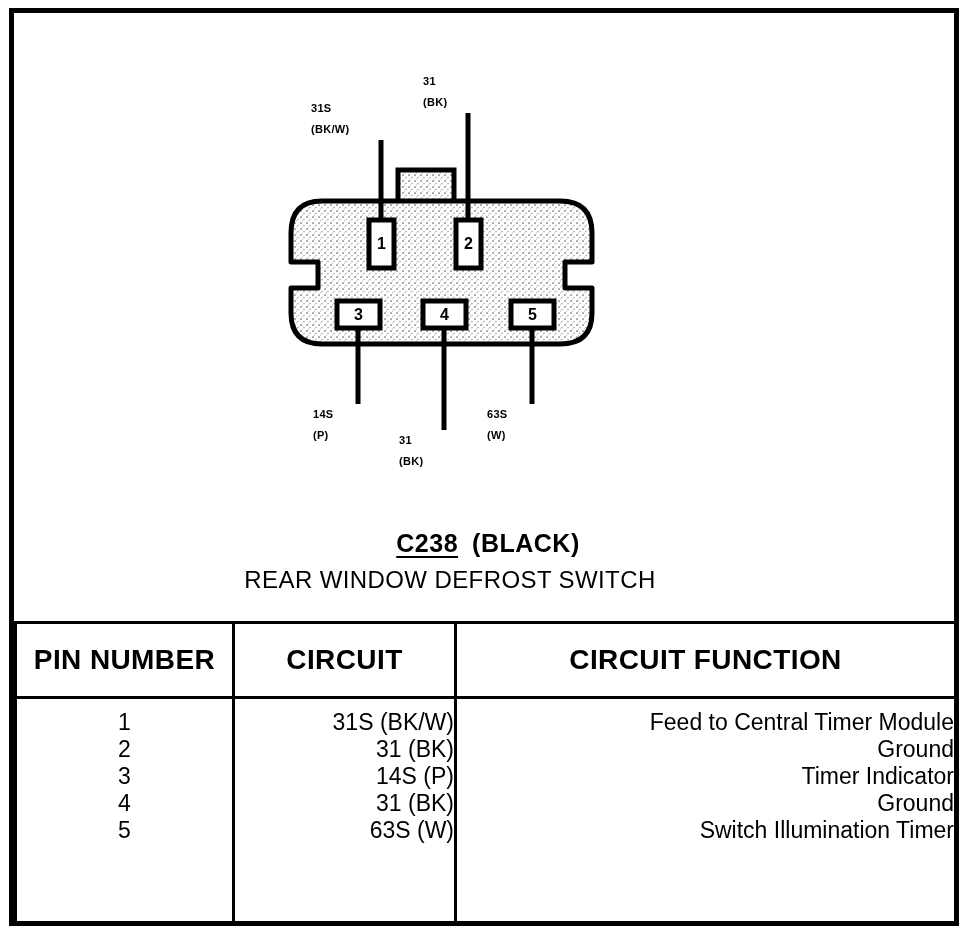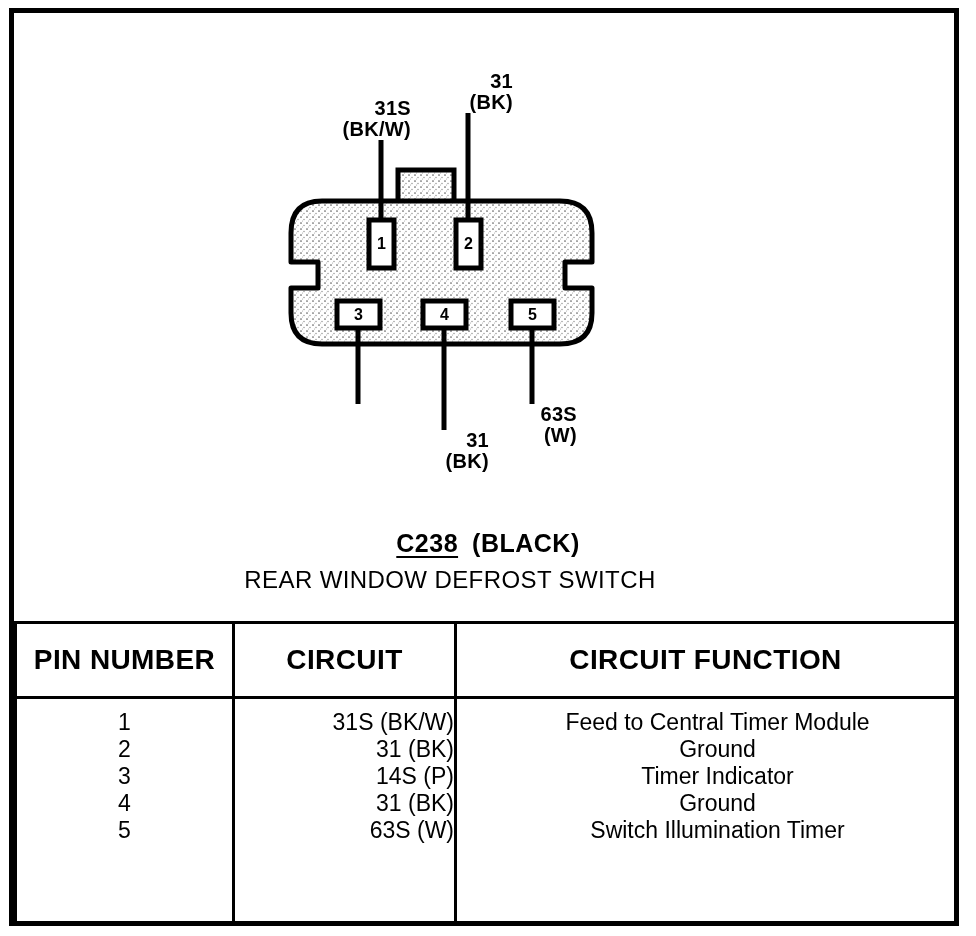--- a/index.html
+++ b/index.html
@@ -40,24 +40,24 @@
     height: 620px;
   }
   #connector-svg {
     position: absolute;
     left: 0;
     top: 0;
   }
   
   .wire-label {
     position: absolute;
-    font-size: 20px;
+    font-size: 11px;
     font-weight: bold;
     letter-spacing: 0.3px;
-    text-align: right;
+    text-align: left;
     white-space: nowrap;
     line-height: 21px;
   }
   .wire-label .ln {
     display: block;
   }
   
   .pin-num {
     position: absolute;
     font-size: 16px;
@@ -127,21 +127,21 @@
     padding-top: 10px;
     padding-bottom: 10px;
   }
   .row-line {
     font-size: 23px;
     line-height: 27px;
     white-space: nowrap;
   }
   .col-pin .row-line   { text-align: center; }
   .col-circ .row-line  { text-align: right; }
-  .col-func .row-line  { text-align: center; padding-left: 24px; }
+  .col-func .row-line  { text-align: right; padding-left: 24px; }
 </style>
 </head>
 <body>
 
 <div id="page">
   <div id="outer-frame"></div>
 
   <div id="diagram">
 
     <svg id="connector-svg" width="976" height="620" viewBox="0 0 976 620">
@@ -222,20 +222,24 @@
 
     <div class="wire-label" style="left:311px; top:98px; width:100px;">
       <span class="ln">31S</span>
       <span class="ln">(BK/W)</span>
     </div>
     <div class="wire-label" style="left:423px; top:71px; width:90px;">
       <span class="ln">31</span>
       <span class="ln">(BK)</span>
     </div>
 
+    <div class="wire-label" style="left:313px; top:404px; width:90px;">
+      <span class="ln">14S</span>
+      <span class="ln">(P)</span>
+    </div>
     <div class="wire-label" style="left:399px; top:430px; width:90px;">
       <span class="ln">31</span>
       <span class="ln">(BK)</span>
     </div>
     <div class="wire-label" style="left:487px; top:404px; width:90px;">
       <span class="ln">63S</span>
       <span class="ln">(W)</span>
     </div>
   </div>
 

